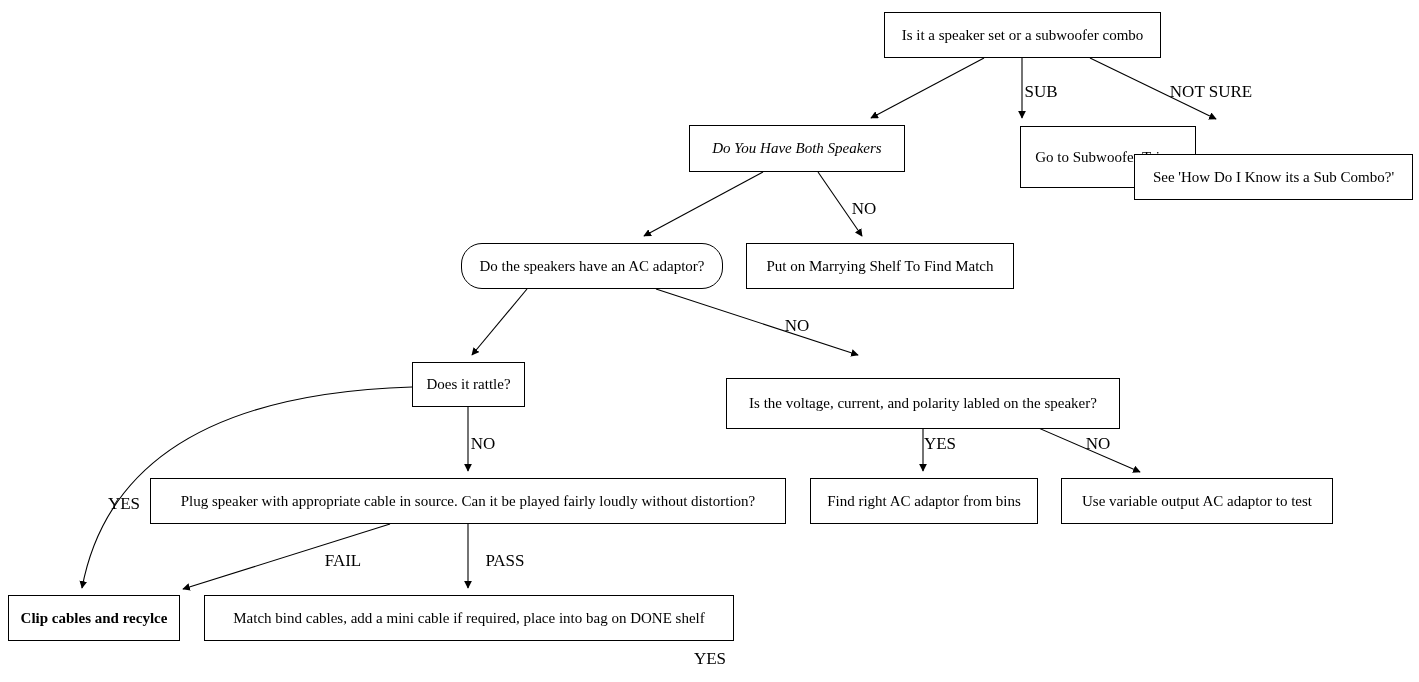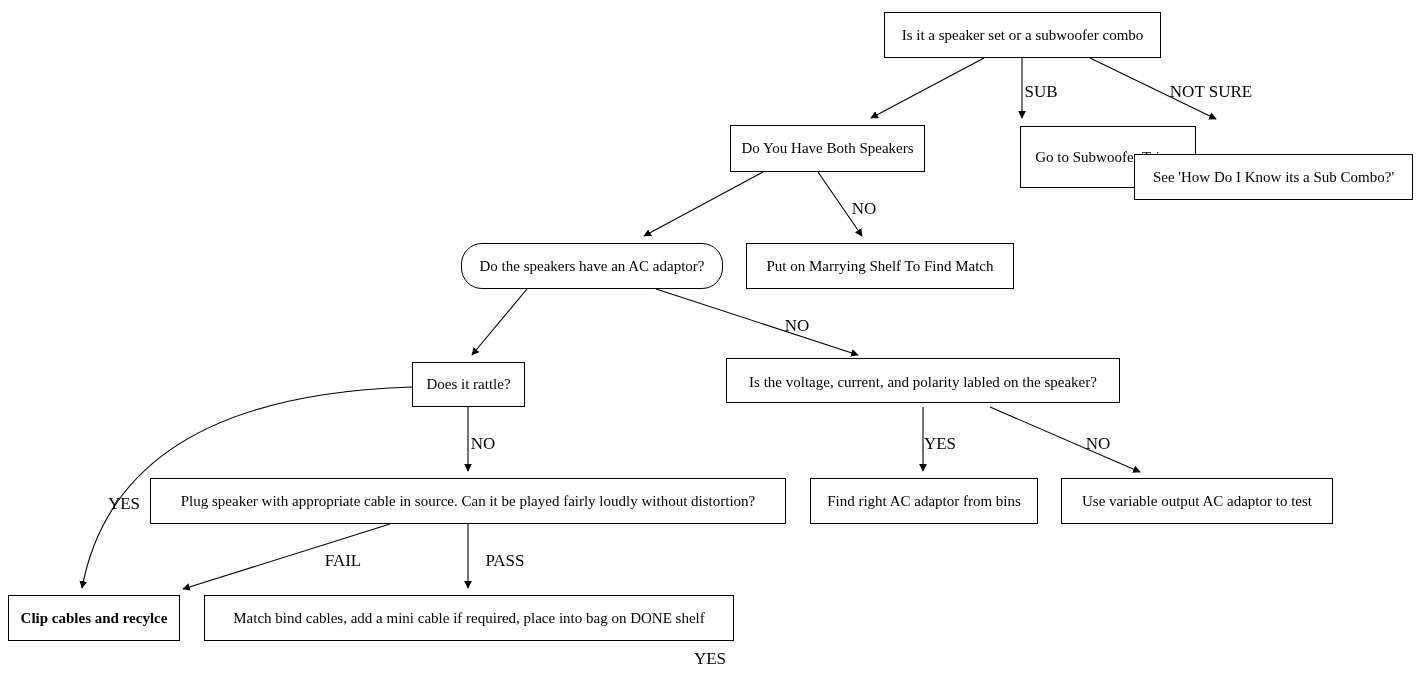--- a/index.html
+++ b/index.html
@@ -28,21 +28,21 @@
     box-sizing: border-box;
     border: 1px solid #000000;
     background: #ffffff;
     display: flex;
     align-items: center;
     justify-content: center;
     color: #000000;
     font-size: 15px;
     line-height: 1.1;
     white-space: nowrap;
-    padding: 12px 10px;
+    padding: 0 10px;
   }
   .edge-label {
     position: absolute;
     color: #000000;
     font-size: 17px;
     line-height: 1;
     white-space: nowrap;
     transform: translate(-50%, -50%);
   }
 </style>
@@ -85,21 +85,21 @@
       <path d="M 390 524 L 183 589"></path>
 
       <path d="M 468 524 L 468 588"></path>
     </g>
   </svg>
 
   <div class="node" style="left:884px; top:12px; width:277px; height:46px;">
     <span>Is it a speaker set or a subwoofer combo</span>
   </div>
 
-  <div class="node" style="left:730px; top:125px; width:195px; height:47px;">
+  <div class="node" style="left:689px; top:125px; width:216px; height:47px;font-style:italic;">
     <span>Do You Have Both Speakers</span>
   </div>
 
   <div class="node" style="left:986px; top:126px; width:176px; height:62px;margin-left:34px;">
     <span>Go to Subwoofer Triage</span>
   </div>
 
   <div class="node" style="left:1134px; top:126px; width:279px; height:46px;margin-top:28px;">
     <span>See 'How Do I Know its a Sub Combo?'</span>
   </div>
@@ -109,21 +109,21 @@
   </div>
 
   <div class="node" style="left:746px; top:243px; width:268px; height:46px;">
     <span>Put on Marrying Shelf To Find Match</span>
   </div>
 
   <div class="node" style="left:412px; top:362px; width:113px; height:45px;">
     <span>Does it rattle?</span>
   </div>
 
-  <div class="node" style="left:726px; top:358px; width:394px; height:45px;align-items:flex-end;">
+  <div class="node" style="left:726px; top:378px; width:394px; height:51px;">
     <span>Is the voltage, current, and polarity labled on the speaker?</span>
   </div>
 
   <div class="node" style="left:150px; top:478px; width:636px; height:46px;justify-content:center;">
     <span>Plug speaker with appropriate cable in source. Can it be played fairly loudly without distortion?</span>
   </div>
 
   <div class="node" style="left:810px; top:478px; width:228px; height:46px;">
     <span>Find right AC adaptor from bins</span>
   </div>

